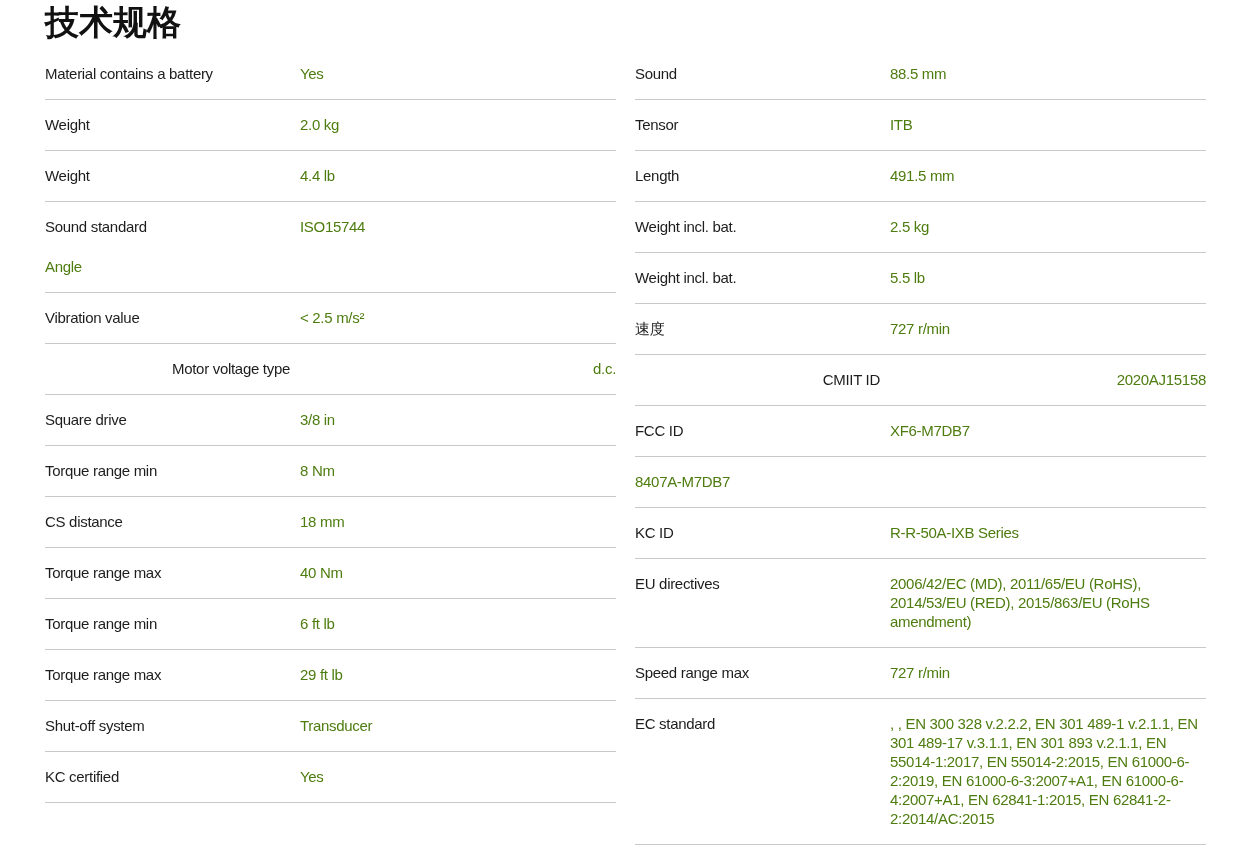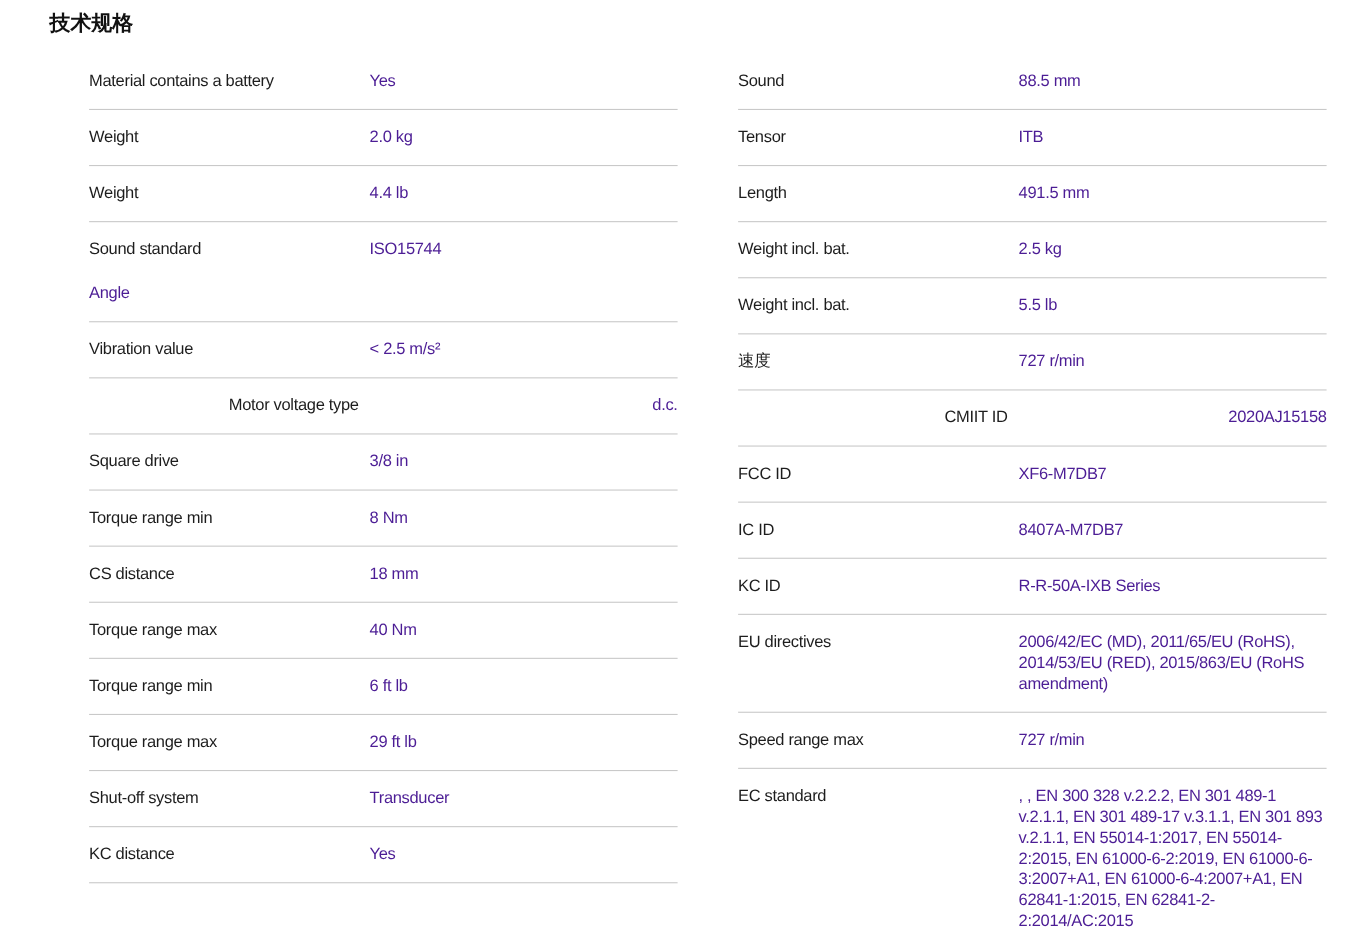--- a/index.html
+++ b/index.html
@@ -11,39 +11,38 @@
     width: 1243px;
     height: 853px;
     overflow: hidden;
     font-family: "Liberation Sans", "DejaVu Sans", sans-serif;
     color: #1d1d1d;
     -webkit-font-smoothing: antialiased;
   }
   .page-title {
     margin: 0;
     padding: 8px 0 13px 45px;
-    font-size: 19px;
+    font-size: 34px;
     line-height: 28px;
     font-weight: 700;
     color: #111111;
   }
   .spec-columns {
     display: flex;
     gap: 19px;
     padding-left: 45px;
     align-items: flex-start;
   }
   .spec-column {
     flex: 0 0 571px;
     width: 571px;
   }
   .spec-group {
     border-bottom: 1px solid #c9c9c9;
     padding: 15px 0 16px 0;
-    margin-left: 36px;
   }
   .spec-row {
     display: flex;
     align-items: flex-start;
   }
   .spec-row + .spec-row {
     margin-top: 21px;
   }
   .spec-label {
     flex: 0 0 255px;
@@ -53,21 +52,21 @@
     letter-spacing: -0.3px;
     color: #1d1d1d;
     padding-right: 10px;
     box-sizing: border-box;
   }
   .spec-value {
     flex: 1 1 auto;
     font-size: 15px;
     line-height: 19px;
     letter-spacing: -0.3px;
-    color: #4c1d95;
+    color: #4d7c0f;
   }
 </style>
 </head>
 <body style="background: rgb(255, 255, 255); color: rgb(29, 29, 29);">
 
 <main>
   <h1 class="page-title">技术规格</h1>
 
   <div class="spec-columns">
     <div class="spec-column">
@@ -147,21 +146,21 @@
           </div>
         </div>
         <div class="spec-group" style="border-bottom-color: rgb(201, 201, 201);">
           <div class="spec-row">
             <span class="spec-label">Shut-off system</span>
             <span class="spec-value">Transducer</span>
           </div>
         </div>
         <div class="spec-group" style="border-bottom-color: rgb(201, 201, 201);">
           <div class="spec-row">
-            <span class="spec-label">KC distance</span>
+            <span class="spec-label">KC certified</span>
             <span class="spec-value">Yes</span>
           </div>
         </div>
       </div>
     <div class="spec-column">
         <div class="spec-group" style="border-bottom-color: rgb(201, 201, 201);">
           <div class="spec-row">
             <span class="spec-label">Sound</span>
             <span class="spec-value">88.5 mm</span>
           </div>
@@ -203,21 +202,20 @@
           </div>
         </div>
         <div class="spec-group" style="border-bottom-color: rgb(201, 201, 201);">
           <div class="spec-row">
             <span class="spec-label">FCC ID</span>
             <span class="spec-value">XF6-M7DB7</span>
           </div>
         </div>
         <div class="spec-group" style="border-bottom-color: rgb(201, 201, 201);">
           <div class="spec-row">
-            <span class="spec-label">IC ID</span>
             <span class="spec-value">8407A-M7DB7</span>
           </div>
         </div>
         <div class="spec-group" style="border-bottom-color: rgb(201, 201, 201);">
           <div class="spec-row">
             <span class="spec-label">KC ID</span>
             <span class="spec-value">R-R-50A-IXB Series</span>
           </div>
         </div>
         <div class="spec-group" style="border-bottom-color: rgb(201, 201, 201);">

